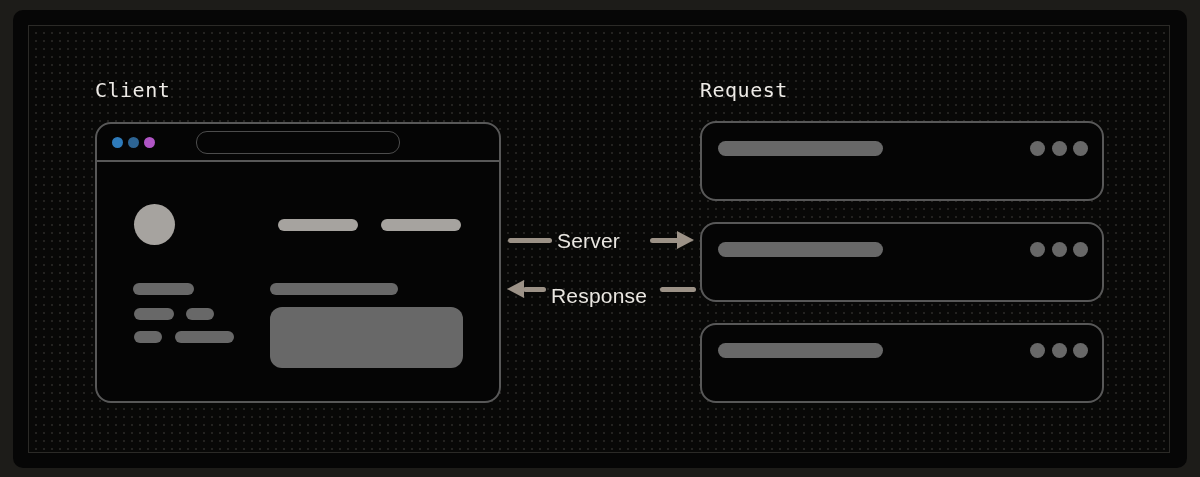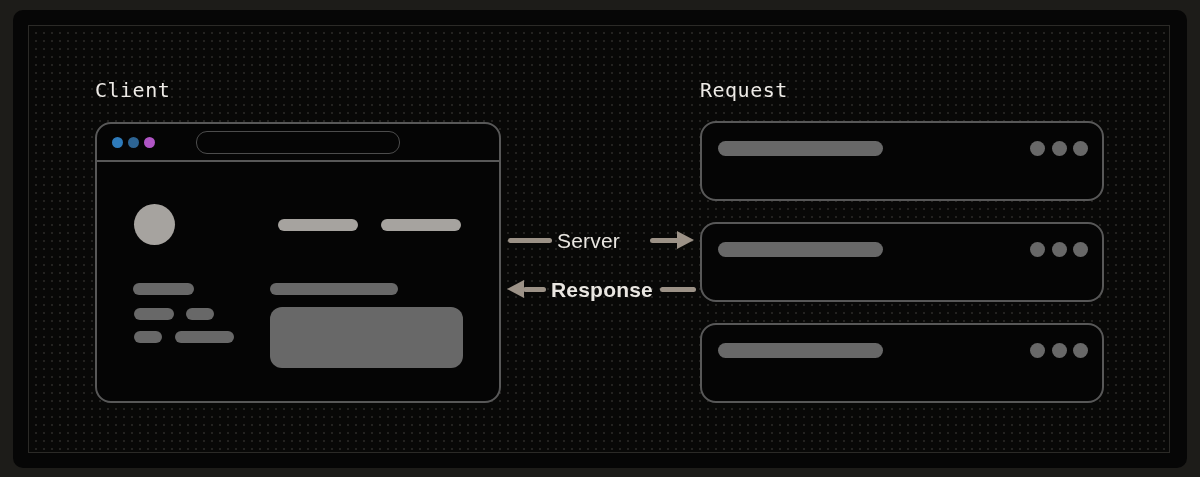--- a/index.html
+++ b/index.html
@@ -107,21 +107,21 @@
     left:677px; top:231px; width:0; height:0;
     border-top:9.5px solid transparent; border-bottom:9.5px solid transparent;
     border-left:17px solid var(--arrow, #9c9287);
   }
   .resp-head {
     left:507px; top:280px; width:0; height:0;
     border-top:9.5px solid transparent; border-bottom:9.5px solid transparent;
     border-right:17px solid var(--arrow, #9c9287);
   }
   .resp-shaft { left:523px; top:287px; width:23px; }
-  .resp-text  { left:551px; top:278px;font-weight:bold; }
+  .resp-text  { left:551px; top:284px; }
   .resp-line  { left:660px; top:287px; width:36px; }
 </style>
 </head>
 <body>
 
 <div class="abs panel"></div>
 <div class="abs content"></div>
 
 <div class="abs section-label label-client">Client</div>
 <div class="abs section-label label-server">Request</div>

